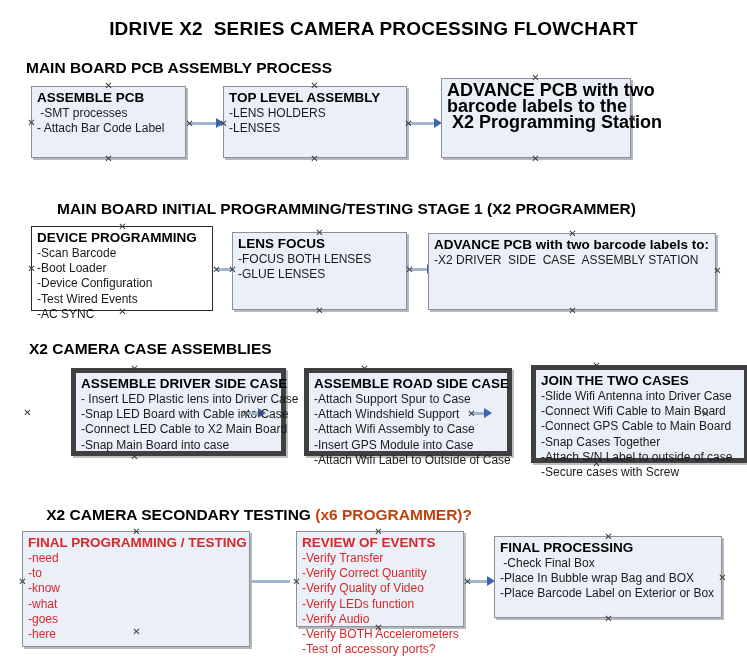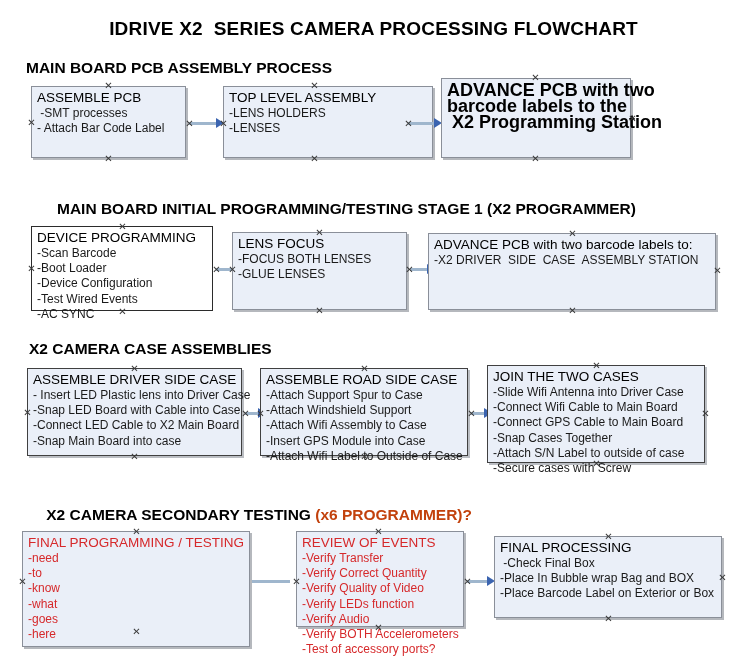--- a/index.html
+++ b/index.html
@@ -32,24 +32,24 @@
   .box{
     position:absolute;
     box-sizing:border-box;
     background:#eaeff8;
     border:1px solid #8a8f99;
     box-shadow:2px 2px 0 rgba(120,125,135,.55);
     padding:3px 0 0 5px;
     overflow:visible;
   }
   .box.plain{background:#ffffff;border:1px solid #2b2b2b;box-shadow:none;}
-  .box.dark{border:1px solid #404040;box-shadow:2px 2px 0 rgba(120,125,135,.5);}
+  .box.dark{border:5px solid #404040;box-shadow:2px 2px 0 rgba(120,125,135,.5);margin-left:44px;}
 
   .box .hd{
-    font-size:13.5px;font-weight:normal;color:#000000;
+    font-size:13.5px;font-weight:bold;color:#000000;
     line-height:16px;white-space:pre;
   }
   .box .li{
     font-size:12px;color:#1a1a1a;line-height:15.2px;white-space:pre;
   }
   .box.red .hd{color:#d6292b;}
   .box.red .li{color:#d6292b;}
   .box .li.overflow{position:relative;}
 
   
@@ -88,21 +88,21 @@
     <div class="li">- Attach Bar Code Label</div>
   </div>
   <div class="xpt" style="left:104px;top:81px;"></div>
   <div class="xpt" style="left:104px;top:154px;"></div>
   <div class="xpt" style="left:27px;top:118px;"></div>
 
   <div class="conn" style="left:189px;top:122px;width:30px;"></div>
   <div class="arrow" style="left:216px;top:118px;"></div>
   <div class="xpt" style="left:185px;top:119px;"></div>
 
-  <div class="box" style="left:223px;top:86px;width:210px;height:72px;">
+  <div class="box" style="left:223px;top:86px;width:184px;height:72px;">
     <div class="hd">TOP LEVEL ASSEMBLY</div>
     <div class="li">-LENS HOLDERS</div>
     <div class="li">-LENSES</div>
   </div>
   <div class="xpt" style="left:310px;top:81px;"></div>
   <div class="xpt" style="left:310px;top:154px;"></div>
   <div class="xpt" style="left:219px;top:119px;"></div>
 
   <div class="conn" style="left:408px;top:122px;width:30px;"></div>
   <div class="arrow" style="left:434px;top:118px;"></div>

